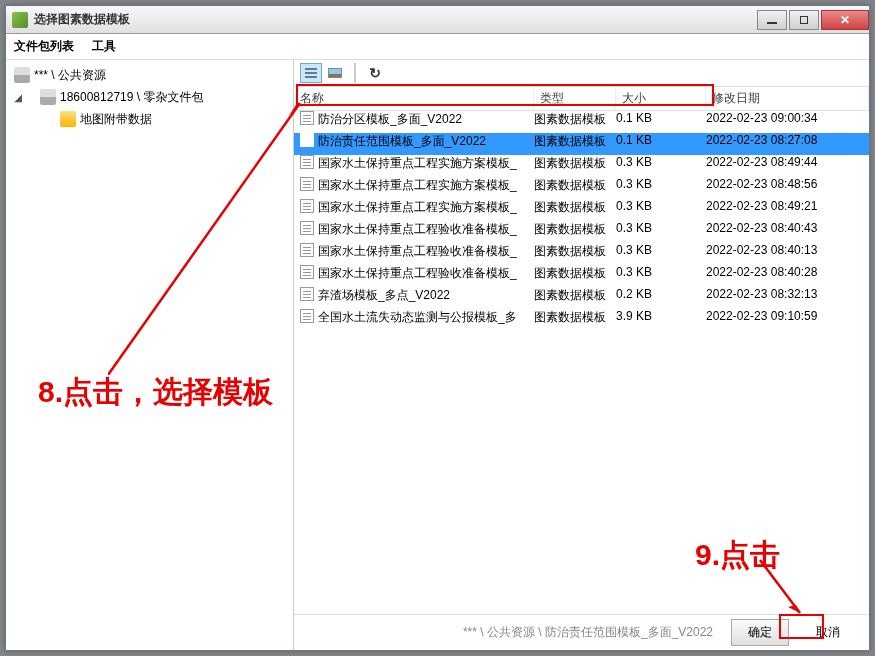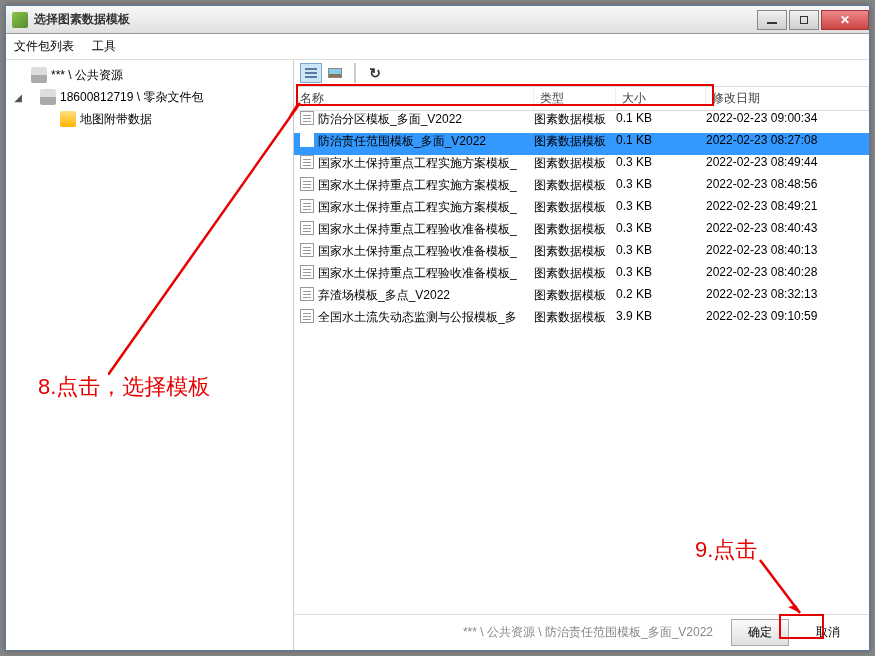--- a/index.html
+++ b/index.html
@@ -10,21 +10,21 @@
 .titlebar { height: 28px; background: linear-gradient(to bottom, #f8f8f8, #e0e0e0); display: flex; align-items: center; padding-left: 6px; border-bottom: 1px solid #999; font-weight: bold; }
 .titlebar .ticon { width: 16px; height: 16px; background: linear-gradient(135deg, #8bc34a, #558b2f); border-radius: 2px; margin-right: 6px; }
 .titlebar .title { flex: 1; color: #333; }
 .tbtns { display: flex; }
 .tbtn { width: 30px; height: 20px; margin-left: 2px; display: flex; align-items: center; justify-content: center; border: 1px solid #888; background: linear-gradient(to bottom, #f0f0f0, #d0d0d0); cursor: pointer; font-family: Arial; }
 .tbtn.close { width: 48px; background: linear-gradient(to bottom, #e88, #c44); color: #fff; border-color: #a33; }
 .tbtn .sq { width: 8px; height: 8px; border: 1px solid #333; }
 .tbtn .mn { width: 10px; height: 0; border-top: 2px solid #333; margin-top: 6px; }
 
 .menubar { height: 26px; display: flex; align-items: center; padding-left: 8px; border-bottom: 1px solid #ddd; }
-.menubar span { margin-right: 18px; cursor: pointer; }
+.menubar span { margin-right: 18px; cursor: pointer; font-weight: bold; }
 
 .body { flex: 1; display: flex; overflow: hidden; }
 
 .sidebar { width: 288px; border-right: 1px solid #ccc; padding-top: 4px; }
 .tree-row { display: flex; align-items: center; height: 22px; cursor: pointer; }
 .tree-row .exp { width: 12px; text-align: center; color: #555; font-size: 10px; }
 .tree-row .ic { width: 16px; height: 16px; margin: 0 4px; }
 .ic.drive { background: linear-gradient(to bottom, #ddd 50%, #aaa 50%); border-radius: 2px; }
 .ic.folder { background: linear-gradient(to bottom, #ffe082, #ffb300); border-radius: 2px; }
 
@@ -56,21 +56,21 @@
 .footer .path { color: #888; margin-right: 8px; }
 .btn { padding: 4px 16px; border: 1px solid #aaa; background: linear-gradient(to bottom, #fafafa, #e0e0e0); cursor: pointer; }
 
 .redbox { position: absolute; border: 2px solid #e60000; pointer-events: none; }
 .redbox.r1 { left: 296px; top: 84px; width: 418px; height: 22px; }
 .redbox.r2 { left: 779px; top: 614px; width: 45px; height: 25px; }
 
 .arrow1 { position: absolute; left: 108px; top: 95px; width: 200px; height: 280px; pointer-events: none; }
 .arrow2 { position: absolute; left: 750px; top: 555px; width: 60px; height: 70px; pointer-events: none; }
 
-.anno { position: absolute; color: #e60000; font-size: 22px; font-weight: normal; pointer-events: none; font-family: "SimHei", sans-serif; }
+.anno { position: absolute; color: #e60000; font-size: 30px; font-weight: bold; pointer-events: none; font-family: "SimHei", sans-serif; }
 .anno.a1 { left: 38px; top: 372px; }
 .anno.a2 { left: 695px; top: 535px; }
 </style>
 </head>
 <body>
 
 <div class="window">
 
   <div class="titlebar">
     <div class="ticon"></div>
@@ -86,21 +86,21 @@
     </div>
   </div>
 
   <div class="menubar">
     <span>文件包列表</span>
     <span>工具</span>
   </div>
 
   <div class="body">
     <div class="sidebar">
-      <div class="tree-row" style="padding-left:21px">
+      <div class="tree-row" style="padding-left:4px">
         <span class="ic drive"></span>
         <span>*** \ 公共资源</span>
       </div>
       <div class="tree-row" style="padding-left:6px">
         <span class="exp">◢</span>
         <span style="width:12px"></span>
         <span class="ic drive"></span>
         <span>18600812719 \ 零杂文件包</span>
       </div>
       <div class="tree-row" style="padding-left:50px">

